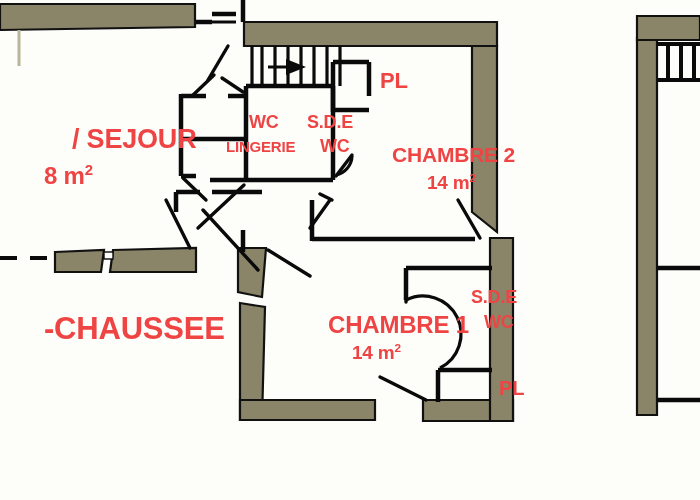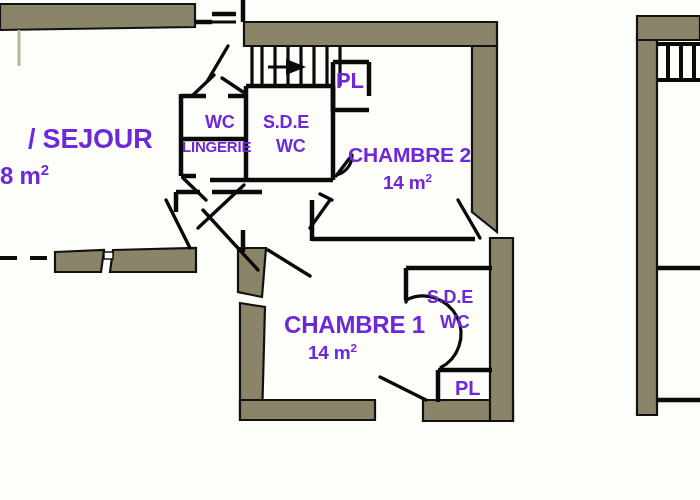--- a/index.html
+++ b/index.html
@@ -8,24 +8,25 @@
     background:#fdfdfa;
     font-family:"Liberation Sans", sans-serif;
     overflow:hidden;
   }
   #plan-root{position:relative;width:700px;height:500px;}
   #plan-svg{position:absolute;left:0;top:0;}
   .lbl{
     position:absolute;
     font-family:"Liberation Sans", sans-serif;
     font-weight:bold;
-    color:#6d28d9;
+    color:#ef4444;
     white-space:nowrap;
     line-height:1;
     letter-spacing:-0.2px;
+    margin-left:44px;
   }
   .lbl.sm{font-weight:bold;}
   .sup{font-size:0.62em;vertical-align:super;line-height:0;}
 </style>
 </head>
 <body>
 
 <div id="plan-root">
 
   <svg id="plan-svg" width="700" height="500" viewBox="0 0 700 500">
@@ -151,20 +152,21 @@
     <line x1="19" y1="30" x2="19" y2="66" stroke="#b9b49a" stroke-width="3"></line>
     <line x1="196" y1="22" x2="236" y2="22" stroke="#0a0a0a" stroke-width="3"></line>
 
     <rect x="104" y="252" width="9" height="7" fill="#ffffff" stroke="#0a0a0a" stroke-width="1.4"></rect>
   </svg>
 
   <div class="lbl" style="left:0px;top:126px;font-size:27px;padding-left:28px;">/ SEJOUR</div>
 
   <div class="lbl" style="left:0px;top:164px;font-size:24px;"><span>8 m</span><span class="sup">2</span></div>
 
+  <div class="lbl" style="left:0px;top:313px;font-size:31px;">-CHAUSSEE</div>
 
   <div class="lbl sm" style="left:205px;top:113px;font-size:18px;">WC</div>
 
   <div class="lbl sm" style="left:182px;top:139px;font-size:15px;">LINGERIE</div>
 
   <div class="lbl sm" style="left:263px;top:113px;font-size:18px;">S.D.E</div>
 
   <div class="lbl sm" style="left:276px;top:137px;font-size:18px;">WC</div>
 
   <div class="lbl sm" style="left:336px;top:70px;font-size:22px;">PL</div>

